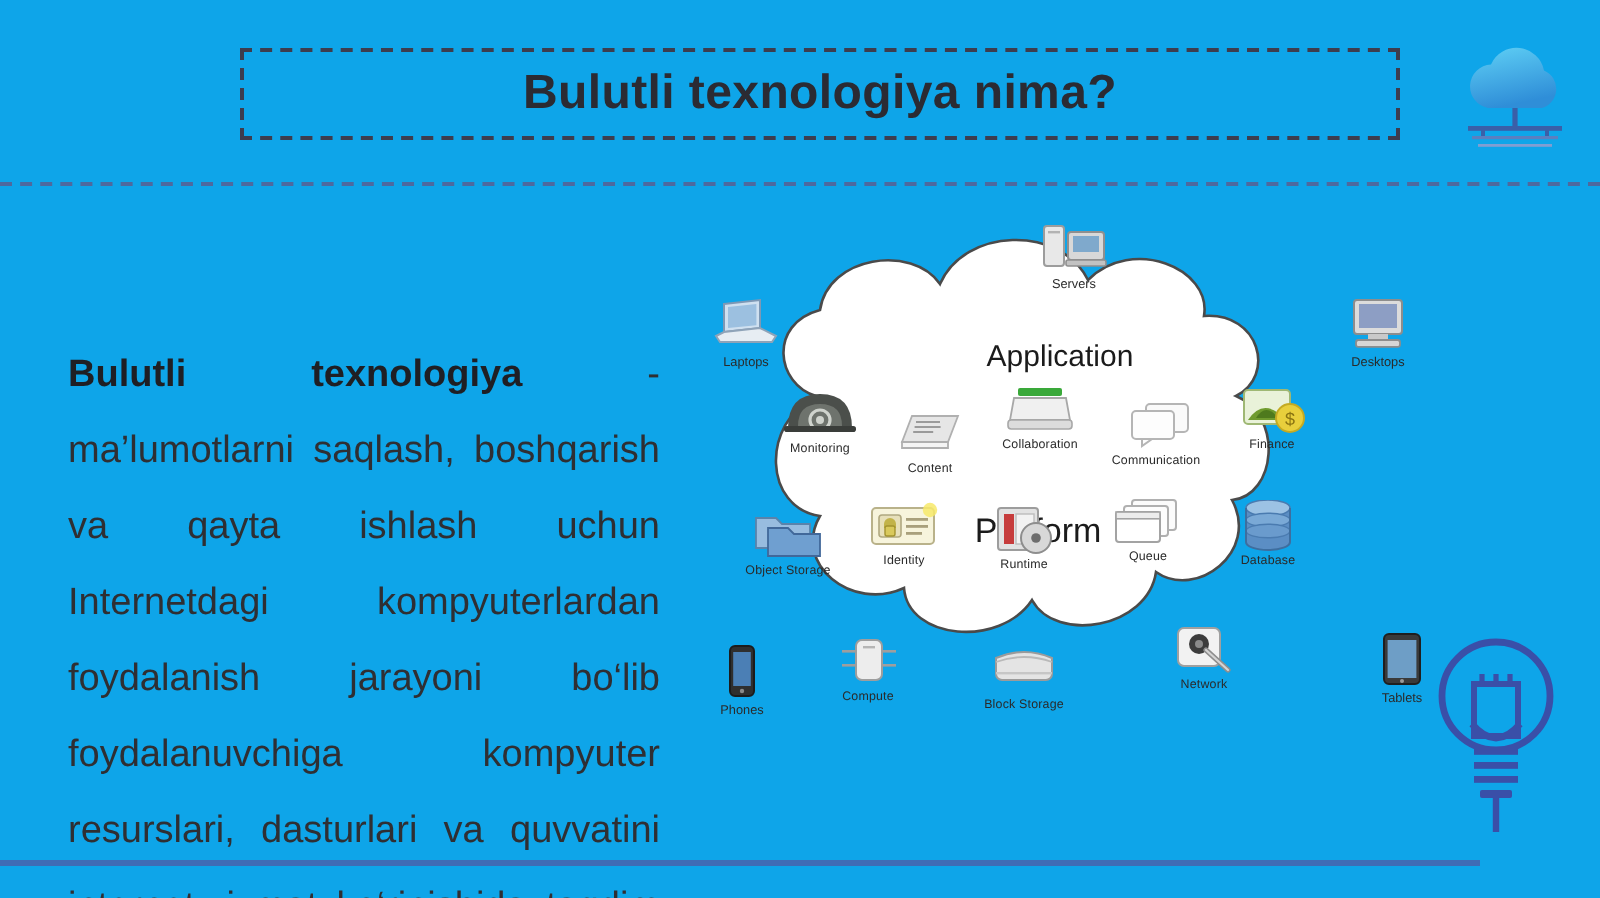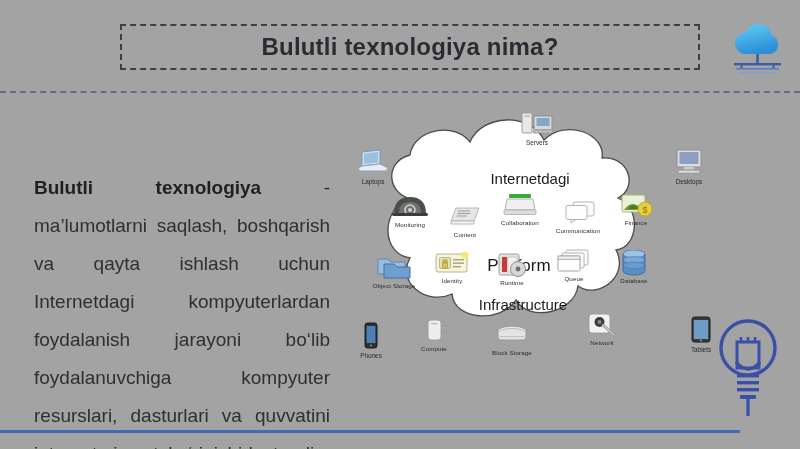--- a/index.html
+++ b/index.html
@@ -3,21 +3,21 @@
 <meta charset="utf-8">
 <style>
   html,body{margin:0;padding:0;}
   body{
     width:800px;height:449px;
     background:#ffffff;
     font-family:"Liberation Sans", sans-serif;
     overflow:hidden;
     position:relative;
   }
-  #slide{position:relative;width:800px;height:449px;overflow:hidden;background:#a3a3a3;}
+  #slide{position:relative;width:800px;height:449px;overflow:hidden;background:#0ea5e9;}
 
   
   .title-box{
     position:absolute;left:120px;top:24px;width:580px;height:46px;
     border:2px dashed #3d3d4e;
     display:flex;align-items:center;justify-content:center;
     box-sizing:border-box;
   }
   .title-text{
     font-size:24px;font-weight:bold;color:#2b2b33;letter-spacing:.2px;
@@ -107,23 +107,22 @@
                C236 18 276 34 272 58
                C300 56 308 88 288 98
                C312 108 308 148 286 150
                C300 176 268 200 248 186
                C244 214 198 222 186 200
                C170 224 124 220 122 194
                C96 206 66 182 80 158
                C52 154 50 112 78 98 Z" fill="#ffffff" stroke="#4a4a4a" stroke-width="1.3"></path>
     </svg>
 
-    <div class="layer-label" style="left:0;top:70px;width:400px;font-size:15px;">Internetdagi</div>
+    <div class="layer-label" style="left:0;top:70px;width:400px;font-size:15px;">Application</div>
     <div class="layer-label" style="left:0;top:136px;width:378px;font-size:17px;margin-top:20px;">Platform</div>
-    <div class="layer-label" style="left:0;top:196px;width:386px;font-size:15px;">Infrastructure</div>
 
     <div class="node" style="left:48px;top:94px;">
       <span class="glyph">
         <svg width="40" height="24" viewBox="0 0 40 24">
           <path d="M4 20 q0 -17 16 -17 q16 0 16 17 Z" fill="#4b4f4b"></path>
           <path d="M9 19 q0 -11 11 -11 q11 0 11 11 Z" fill="#6e736d"></path>
           <circle cx="20" cy="16" r="5" fill="none" stroke="#cfd3cd" stroke-width="1.6"></circle>
           <circle cx="20" cy="16" r="2" fill="#cfd3cd"></circle>
           <rect x="2" y="19" width="36" height="3" rx="1.4" fill="#3a3d3a"></rect>
         </svg>

